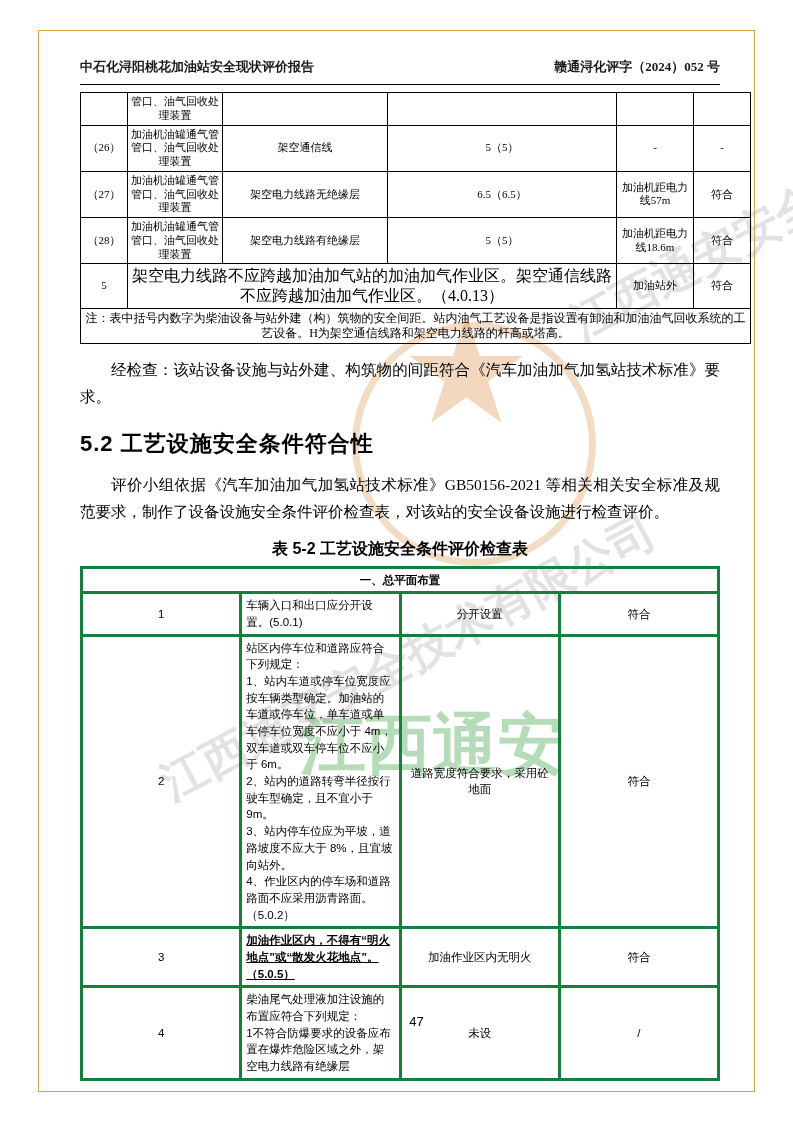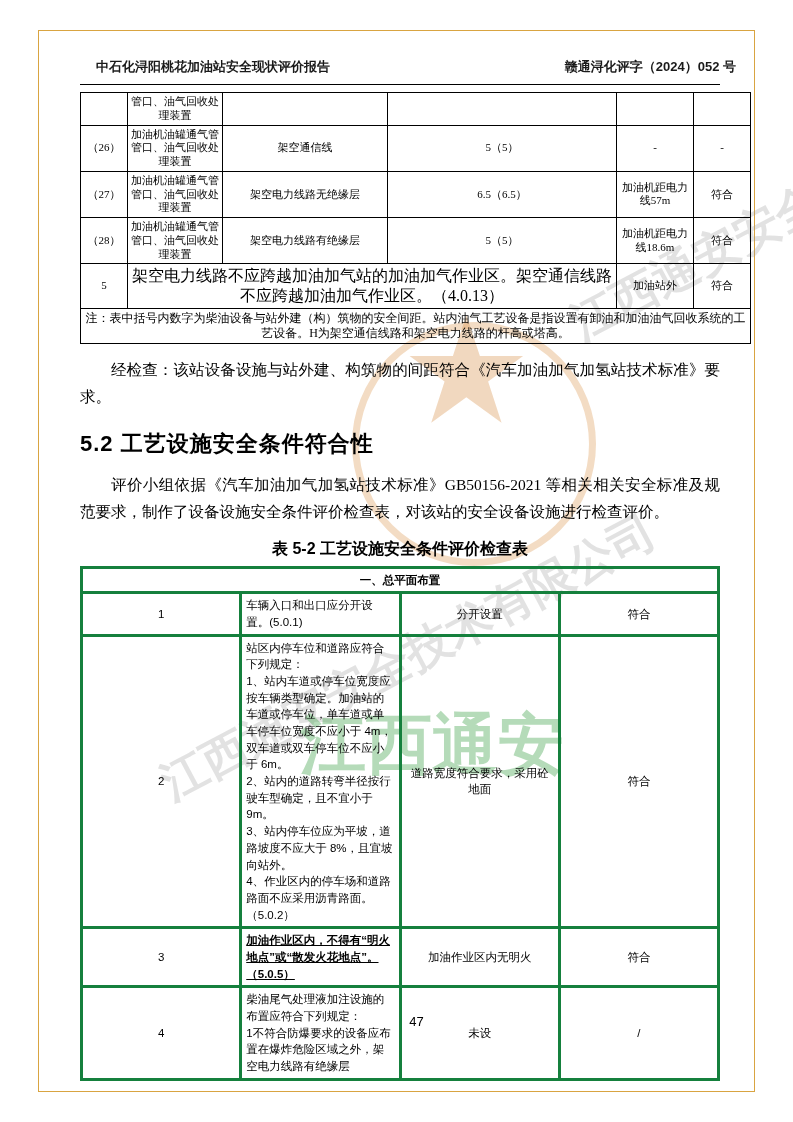--- a/index.html
+++ b/index.html
@@ -36,24 +36,23 @@
     position: absolute;
     left: 80px; top: 58px;
     width: 640px;
     display: flex;
     justify-content: space-between;
     align-items: flex-end;
     font-size: 13px;
     font-family: "Liberation Sans", "DejaVu Sans", sans-serif;
     font-weight: bold;
     color: #1a1a1a;
-    margin-left: 16px;
   }
   .header .left { letter-spacing: 0px; }
-  .header .right { letter-spacing: 0px; }
+  .header .right { letter-spacing: 0px; font-family: Liberation Serif, serif; }
   .header-rule {
     position: absolute;
     left: 80px; top: 84px;
     width: 640px;
     height: 1px;
     background: #000;
   }
   .content {
     position: absolute;
     left: 80px; top: 92px;

